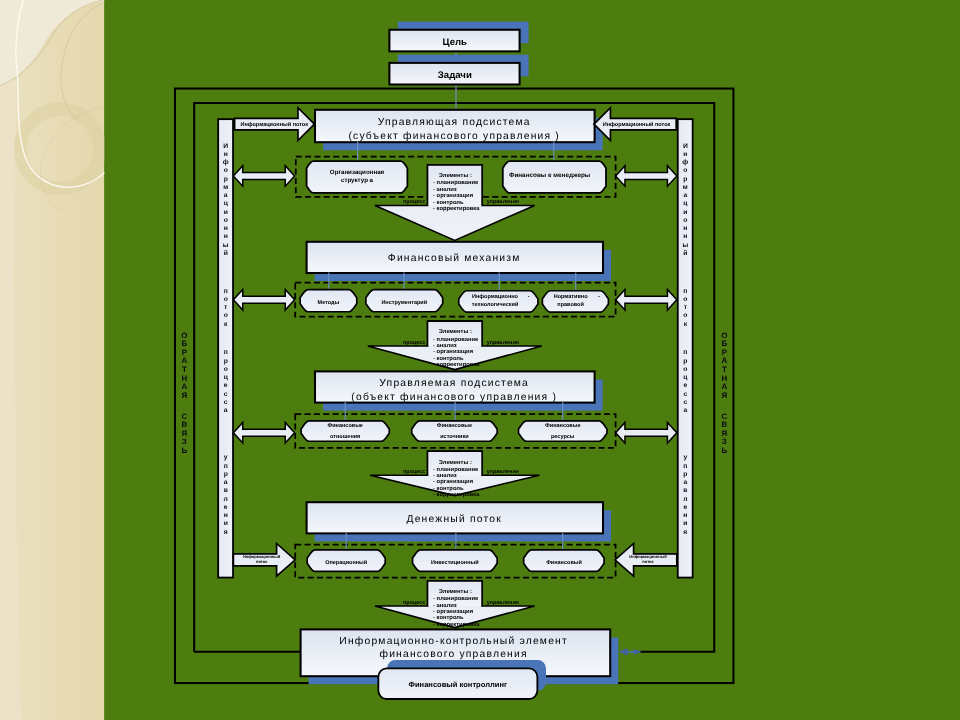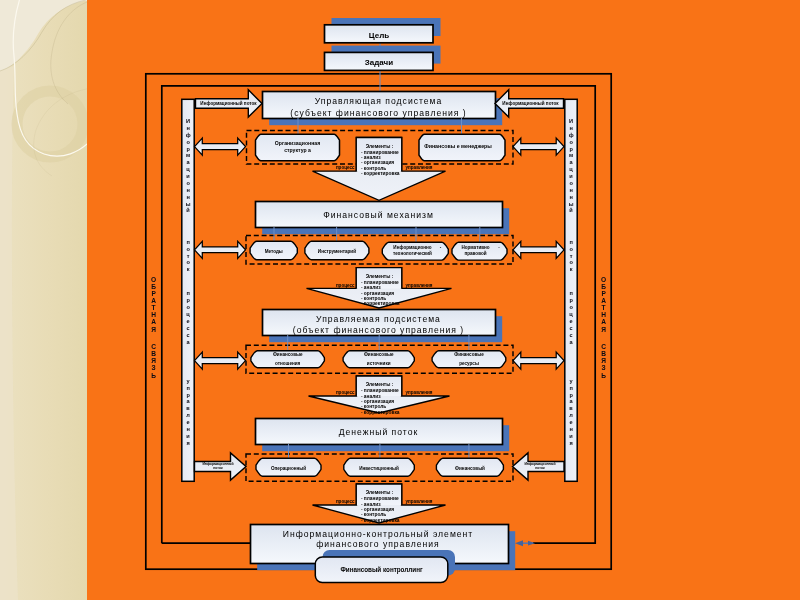--- a/index.html
+++ b/index.html
@@ -1,17 +1,17 @@
 <!DOCTYPE html>
 <html><head>
 <meta charset="utf-8">
 <style>
   html,body{margin:0;padding:0;background:#fff;}
   body{width:800px;height:600px;font-family:"Liberation Sans",sans-serif;overflow:hidden;}
-  #slide{position:relative;width:800px;height:600px;background:#f97316;}
+  #slide{position:relative;width:800px;height:600px;background:#4d7c0f;}
   #deco{position:absolute;left:0;top:0;width:87px;height:600px;}
   #diagram{position:absolute;left:0;top:0;width:800px;height:600px;}
 </style>
 </head>
 <body>
 
 <div id="slide">
   <svg id="deco" width="87" height="600" viewBox="0 0 87 600">
     <defs>
       <clipPath id="decoClip">

